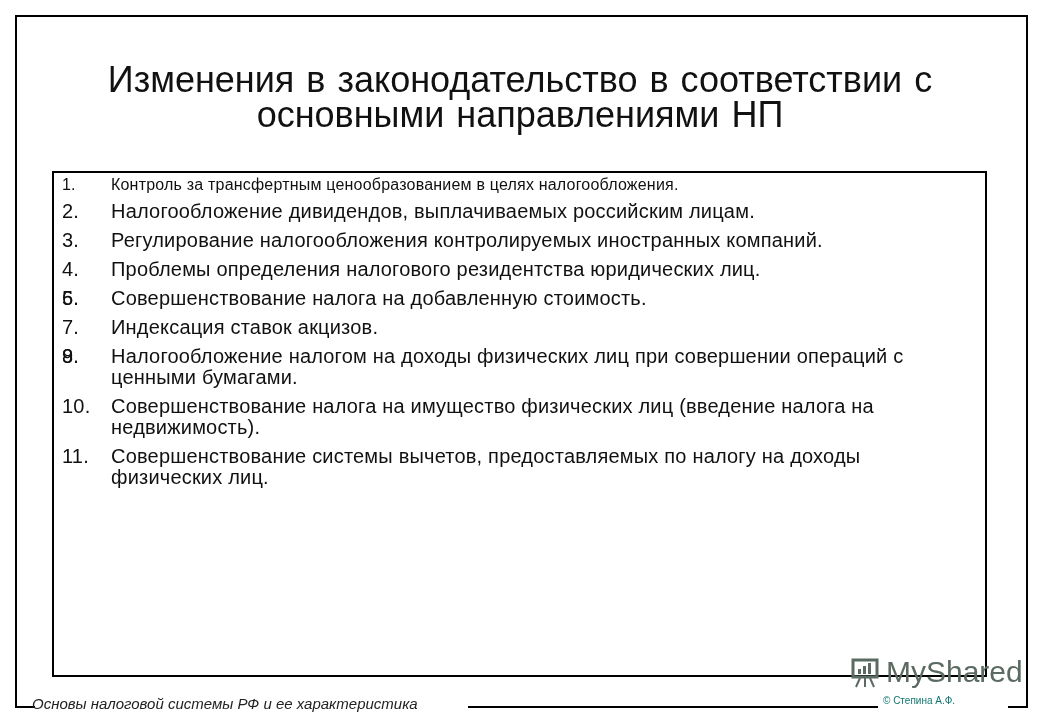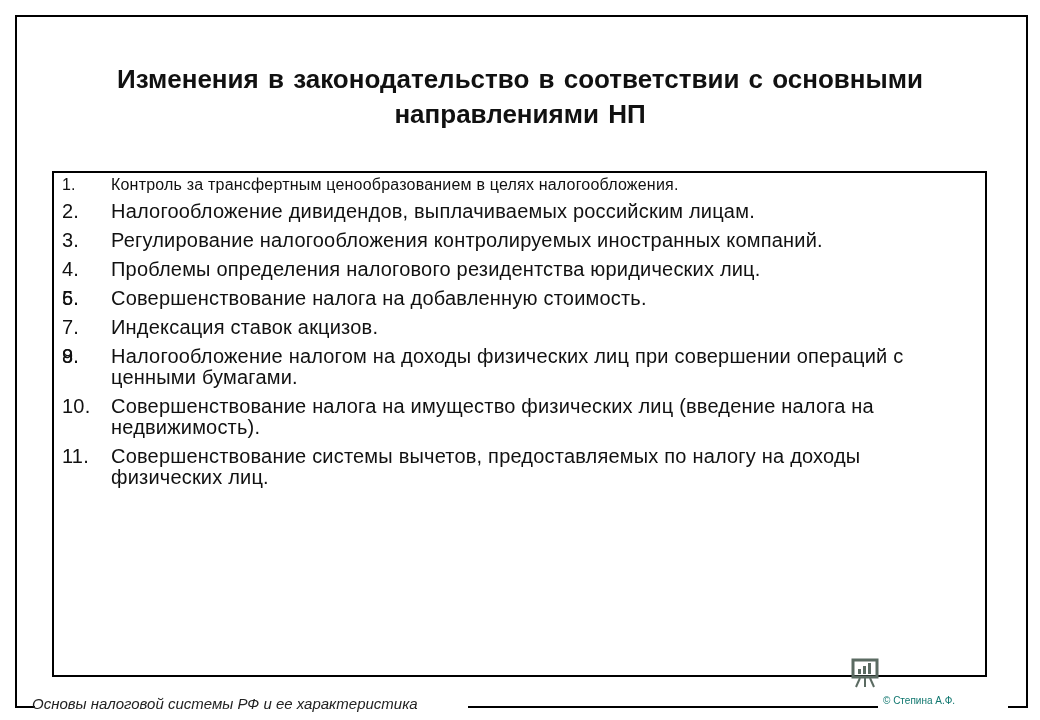--- a/index.html
+++ b/index.html
@@ -9,21 +9,21 @@
   }
   .outer-left { position: absolute; left: 15px; top: 15px; width: 2px; height: 693px; background: #000; }
   .outer-top { position: absolute; left: 15px; top: 15px; width: 1013px; height: 2px; background: #000; }
   .outer-right { position: absolute; left: 1026px; top: 15px; width: 2px; height: 693px; background: #000; }
   .footer-line-left { position: absolute; left: 15px; top: 706px; width: 20px; height: 2px; background: #000; }
   .footer-line-mid { position: absolute; left: 468px; top: 706px; width: 410px; height: 2px; background: #000; }
   .footer-line-right { position: absolute; left: 1008px; top: 706px; width: 20px; height: 2px; background: #000; }
 
   .title {
     position: absolute; left: 60px; top: 62px; width: 920px;
-    text-align: center; font-weight: bold; font-size: 26px; line-height: 35px; color: #111;
+    text-align: center; font-weight: normal; font-size: 36px; line-height: 35px; color: #111;
     word-spacing: 2px;
   }
 
   .inner-box {
     position: absolute; left: 52px; top: 171px; width: 935px; height: 506px;
     border: 2px solid #000; box-sizing: border-box;
   }
 
   .list { position: absolute; left: 62px; top: 172px; width: 920px; margin: 0; padding: 0; list-style: none; }
   .item { position: relative; padding-left: 49px; font-size: 20px; line-height: 21px; color: #111; margin-bottom: 8px; letter-spacing: 0.2px; }
@@ -76,16 +76,17 @@
 <div class="watermark">
   <svg width="34" height="34" viewBox="0 0 34 34">
     <rect x="5" y="5" width="24" height="17" fill="none" stroke="#5b6b62" stroke-width="3"></rect>
     <rect x="10" y="14" width="3" height="5" fill="#5b6b62"></rect>
     <rect x="15" y="11" width="3" height="8" fill="#5b6b62"></rect>
     <rect x="20" y="8" width="3" height="11" fill="#5b6b62"></rect>
     <line x1="12" y1="23" x2="8" y2="32" stroke="#5b6b62" stroke-width="2"></line>
     <line x1="17" y1="23" x2="17" y2="32" stroke="#5b6b62" stroke-width="2"></line>
     <line x1="22" y1="23" x2="26" y2="32" stroke="#5b6b62" stroke-width="2"></line>
   </svg>
+  <span>MyShared</span>
 </div>
 
 <div class="footer-left">Основы налоговой системы РФ  и ее характеристика</div>
 <div class="footer-right">© Степина А.Ф.</div>
 
 </body></html>

